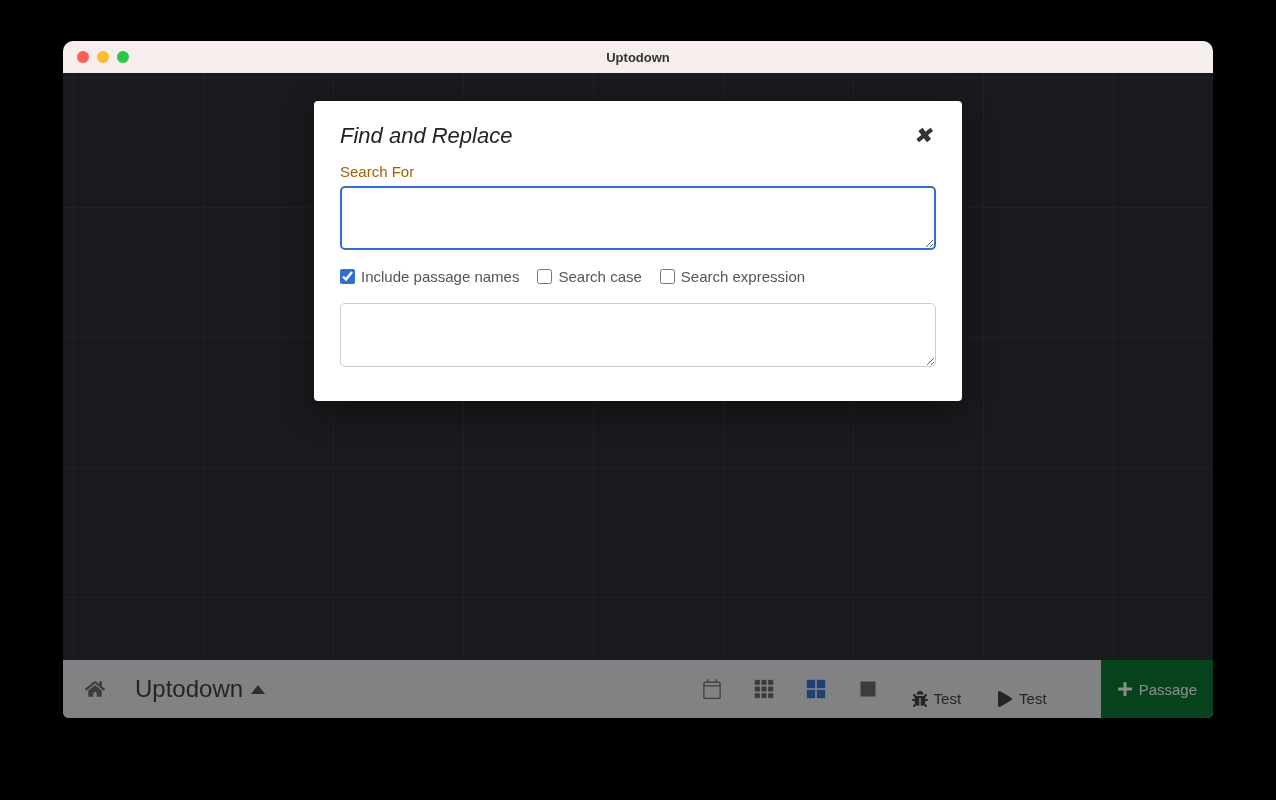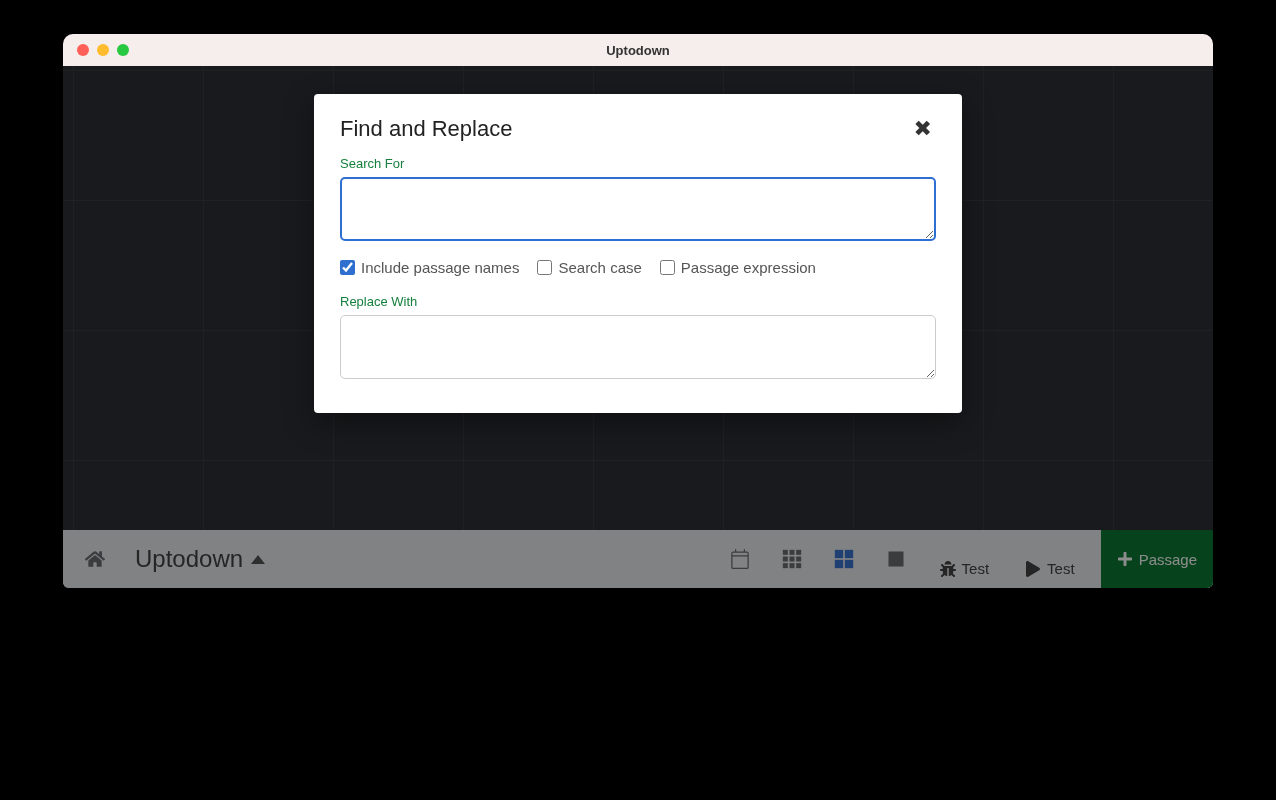--- a/index.html
+++ b/index.html
@@ -7,23 +7,23 @@
       background: #000;
       width: 1276px;
       height: 800px;
       font-family: -apple-system, BlinkMacSystemFont, "Segoe UI", Helvetica, Arial, sans-serif;
       overflow: hidden;
       position: relative;
     }
     .window {
       position: absolute;
       left: 63px;
-      top: 34px;
+      top: 41px;
       width: 1150px;
-      height: 554px;
+      height: 677px;
       background: #2e3136;
       border-radius: 10px 10px 6px 6px;
       overflow: hidden;
       box-shadow: 0 10px 40px rgba(0,0,0,0.5);
     }
     .titlebar {
       height: 32px;
       background: #f6eded;
       display: flex;
       align-items: center;
@@ -112,20 +112,21 @@
     .bar-btn svg { width: 16px; height: 16px; fill: #444; }
     .passage-btn {
       background: #0b7a33;
       color: #fff;
       height: 58px;
       display: flex; align-items: center; gap: 6px;
       padding: 0 16px;
       margin-right: -14px;
       font-size: 15px;
       cursor: pointer;
+      margin-left: 28px;
     }
     .passage-btn svg { width: 16px; height: 16px; fill: #fff; }
 
     
     .dim-overlay {
       position: absolute;
       inset: 32px 0 0 0;
       background: rgba(0,0,0,0.45);
     }
 
@@ -139,36 +140,37 @@
       background: #fff;
       border-radius: 4px;
       box-shadow: 0 10px 30px rgba(0,0,0,0.4);
       padding: 22px 26px 30px 26px;
     }
     .modal-header {
       display: flex;
       justify-content: space-between;
       align-items: center;
       margin-bottom: 14px;
+      font-style: italic;
     }
     .modal-title {
       font-size: 22px;
       font-weight: 500;
       color: #222;
     }
     .close-x {
       font-size: 22px;
       color: #333;
       cursor: pointer;
       line-height: 1;
       padding: 2px 4px;
     }
     .field-label {
-      font-size: 13px;
-      color: #15803d;
+      font-size: 15px;
+      color: #a16207;
       margin-bottom: 6px;
     }
     .search-input {
       width: 100%;
       height: 64px;
       border: 2px solid #2f6fd0;
       border-radius: 5px;
       outline: none;
       padding: 8px 10px;
       font-size: 15px;
@@ -300,21 +302,20 @@
       <label class="check-item">
         <input type="checkbox" checked="" style="">
         <span>Include passage names</span>
       </label>
       <label class="check-item">
         <input type="checkbox" style="">
         <span>Search case</span>
       </label>
       <label class="check-item">
         <input type="checkbox" style="">
-        <span>Passage expression</span>
+        <span>Search expression</span>
       </label>
     </div>
 
-    <div class="field-label">Replace With</div>
     <textarea class="replace-input" style=""></textarea>
   </div>
 
 </div>
 
 </body></html>

